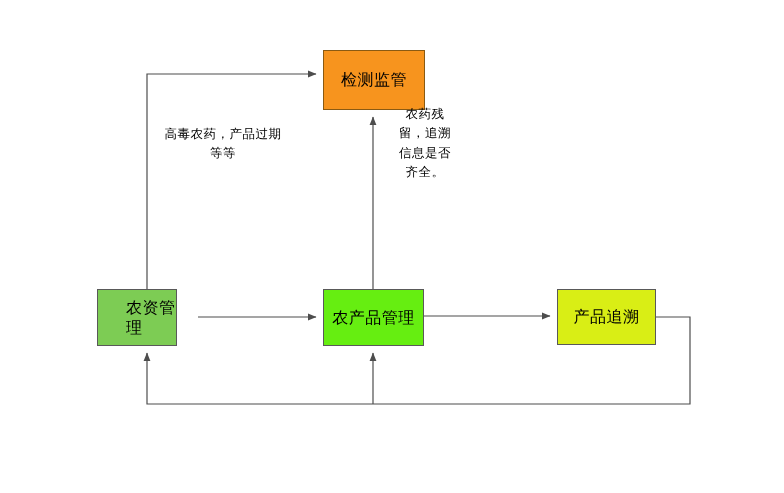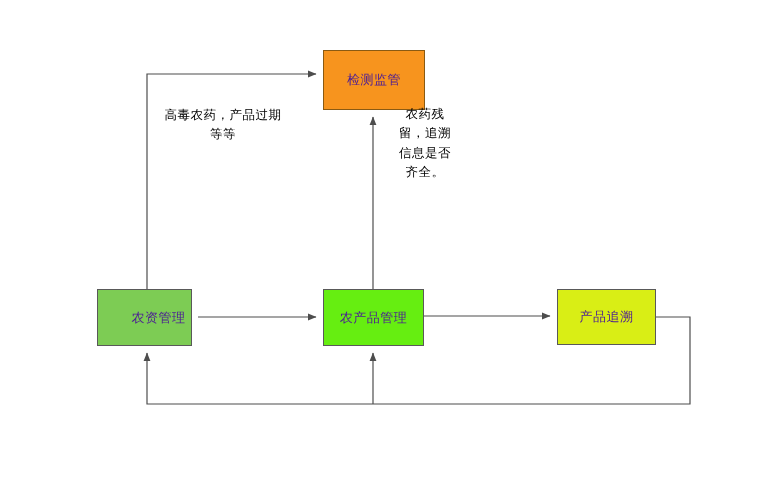--- a/index.html
+++ b/index.html
@@ -16,38 +16,38 @@
     height: 493px;
     background: #ffffff;
     overflow: hidden;
   }
   .node {
     position: absolute;
     box-sizing: border-box;
     display: flex;
     align-items: center;
     justify-content: center;
-    font-size: 13px;
-    color: #4c1d95;
+    font-size: 16px;
+    color: #000000;
     letter-spacing: 0.5px;
     line-height: 1.2;
     user-select: none;
   }
   .node-detection {
     left: 323px;
     top: 50px;
     width: 102px;
     height: 60px;
     background: #f7941e;
     border: 1px solid #8a5a12;
   }
   .node-agri-input {
     left: 97px;
     top: 289px;
-    width: 95px;
+    width: 80px;
     height: 57px;
     background: #7dcc54;
     border: 1px solid #595959;
     padding-left: 28px;
   }
   .node-agri-product {
     left: 323px;
     top: 289px;
     width: 101px;
     height: 57px;
@@ -66,23 +66,22 @@
     position: absolute;
     font-size: 12.5px;
     color: #000000;
     text-align: center;
     line-height: 1.55;
     letter-spacing: 0.5px;
     user-select: none;
   }
   .label-left {
     left: 160px;
-    top: 106px;
+    top: 124px;
     width: 126px;
-    font-family: Liberation Serif, serif;
   }
   .label-center {
     left: 396px;
     top: 104px;
     width: 58px;
   }
   svg.wires {
     position: absolute;
     left: 0;
     top: 0;

